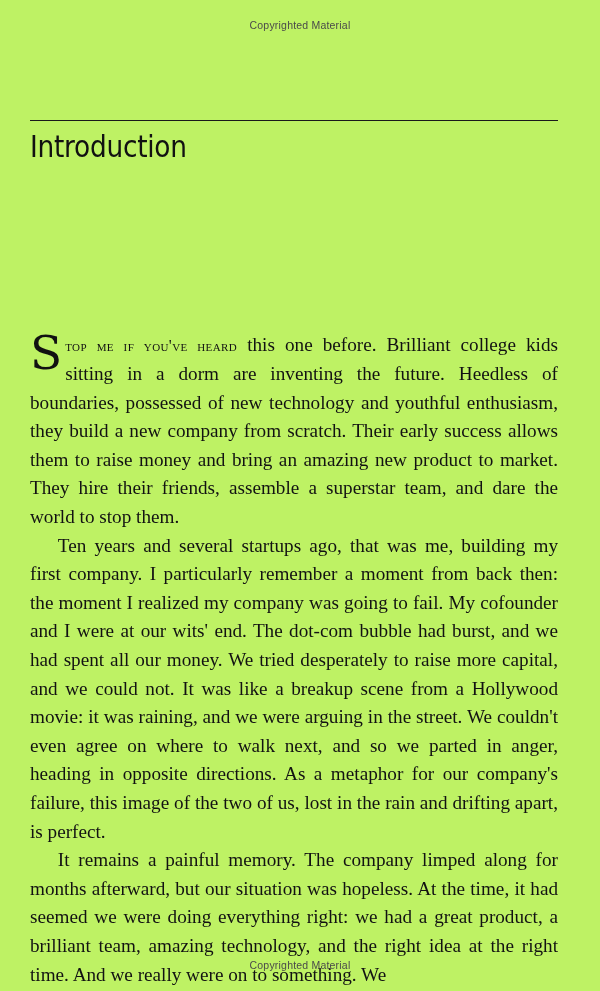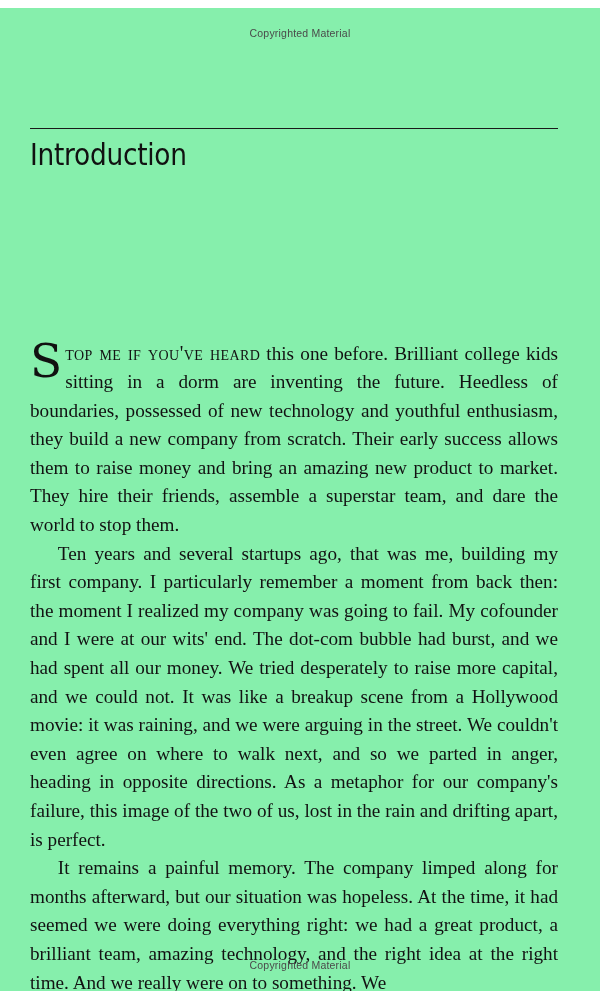--- a/index.html
+++ b/index.html
@@ -11,22 +11,21 @@
     width: 600px;
     height: 991px;
     position: relative;
     font-family: "Liberation Serif", serif;
     color: #1a1a1a;
     overflow: hidden;
   }
   .page {
     position: absolute;
     inset: 0;
-    background: #86efac;
-    margin-top: 8px;
+    background: #bef264;
   }
   .watermark {
     position: absolute;
     left: 0;
     right: 0;
     text-align: center;
     font-family: "Liberation Sans", sans-serif;
     font-size: 10.5px;
     letter-spacing: 0.2px;
     color: #4a4a4a;
@@ -85,21 +84,21 @@
     font-size: 47px;
     line-height: 38px;
     padding: 2px 2px 0 0;
     margin: 1px 1px 0 0;
     font-weight: 400;
     color: #111;
   }
   .smallcaps {
     font-variant: small-caps;
     letter-spacing: 0.4px;
-    font-size: 20px;
+    font-size: 16px;
   }
 </style>
 </head>
 <body>
 
 <div class="page">
 
   <div class="watermark watermark-top">Copyrighted Material</div>
 
   <div class="content">

